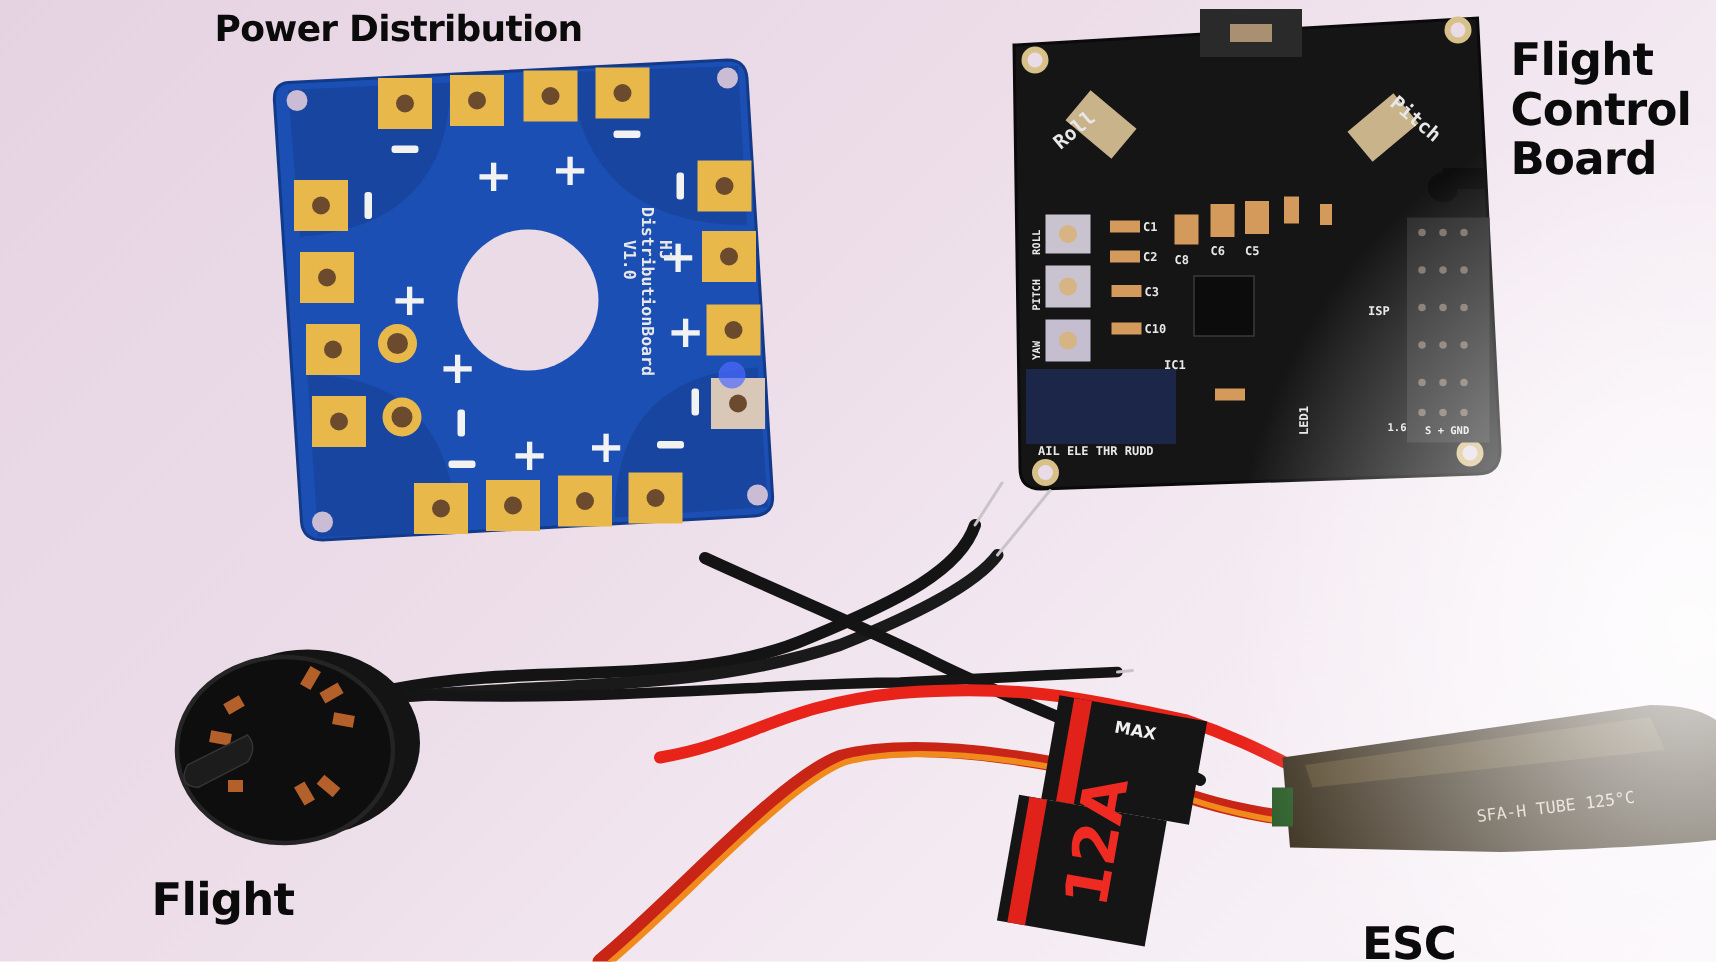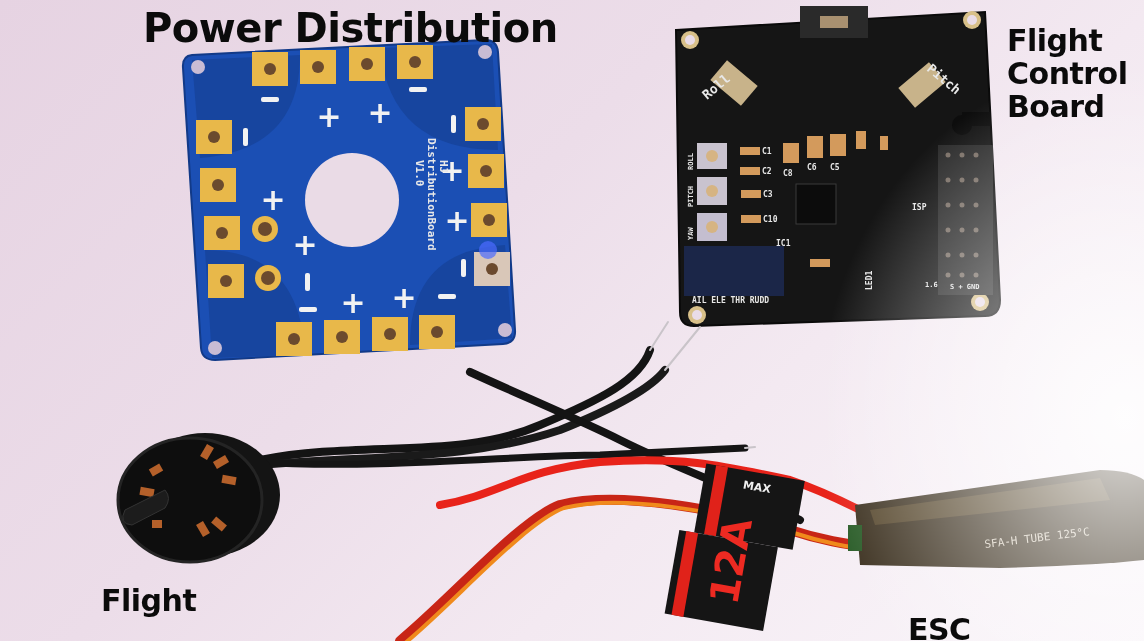--- a/index.html
+++ b/index.html
@@ -6,21 +6,21 @@
     body {
       width: 1144px; height: 641px; overflow: hidden; position: relative;
       background: linear-gradient(135deg, #e6d3e2 0%, #ecdde9 40%, #f3e9f1 65%, #faf6fa 100%);
       font-family: "DejaVu Sans", sans-serif;
     }
     .scene { position: absolute; left: 0; top: 0; width: 1144px; height: 641px; }
     .label {
       position: absolute; font-family: "DejaVu Sans", sans-serif; font-weight: bold;
       color: #0b0b0b; letter-spacing: -0.5px; line-height: 1.1;
     }
-    #lbl-power { left: 143px; top: 6px; font-size: 40px; }
+    #lbl-power { left: 143px; top: 6px; font-size: 24px; }
     #lbl-fcb { left: 1007px; top: 24px; font-size: 30px; width: 140px; }
     #lbl-fcb span { display: block; }
     #lbl-motor { left: 101px; top: 584px; font-size: 30px; }
     #lbl-esc { left: 908px; top: 581px; font-size: 30px; margin-top: 32px; }
     .silk { font-family: "DejaVu Sans Mono", monospace; fill: #e8e8e8; font-weight: bold; }
     .glow { position:absolute; right:0; top:0; width:380px; height:641px;
       background: radial-gradient(ellipse at 95% 65%, rgba(255,255,255,0.85), rgba(255,255,255,0) 60%); pointer-events:none; }
   </style>
 </head>
 <body>

